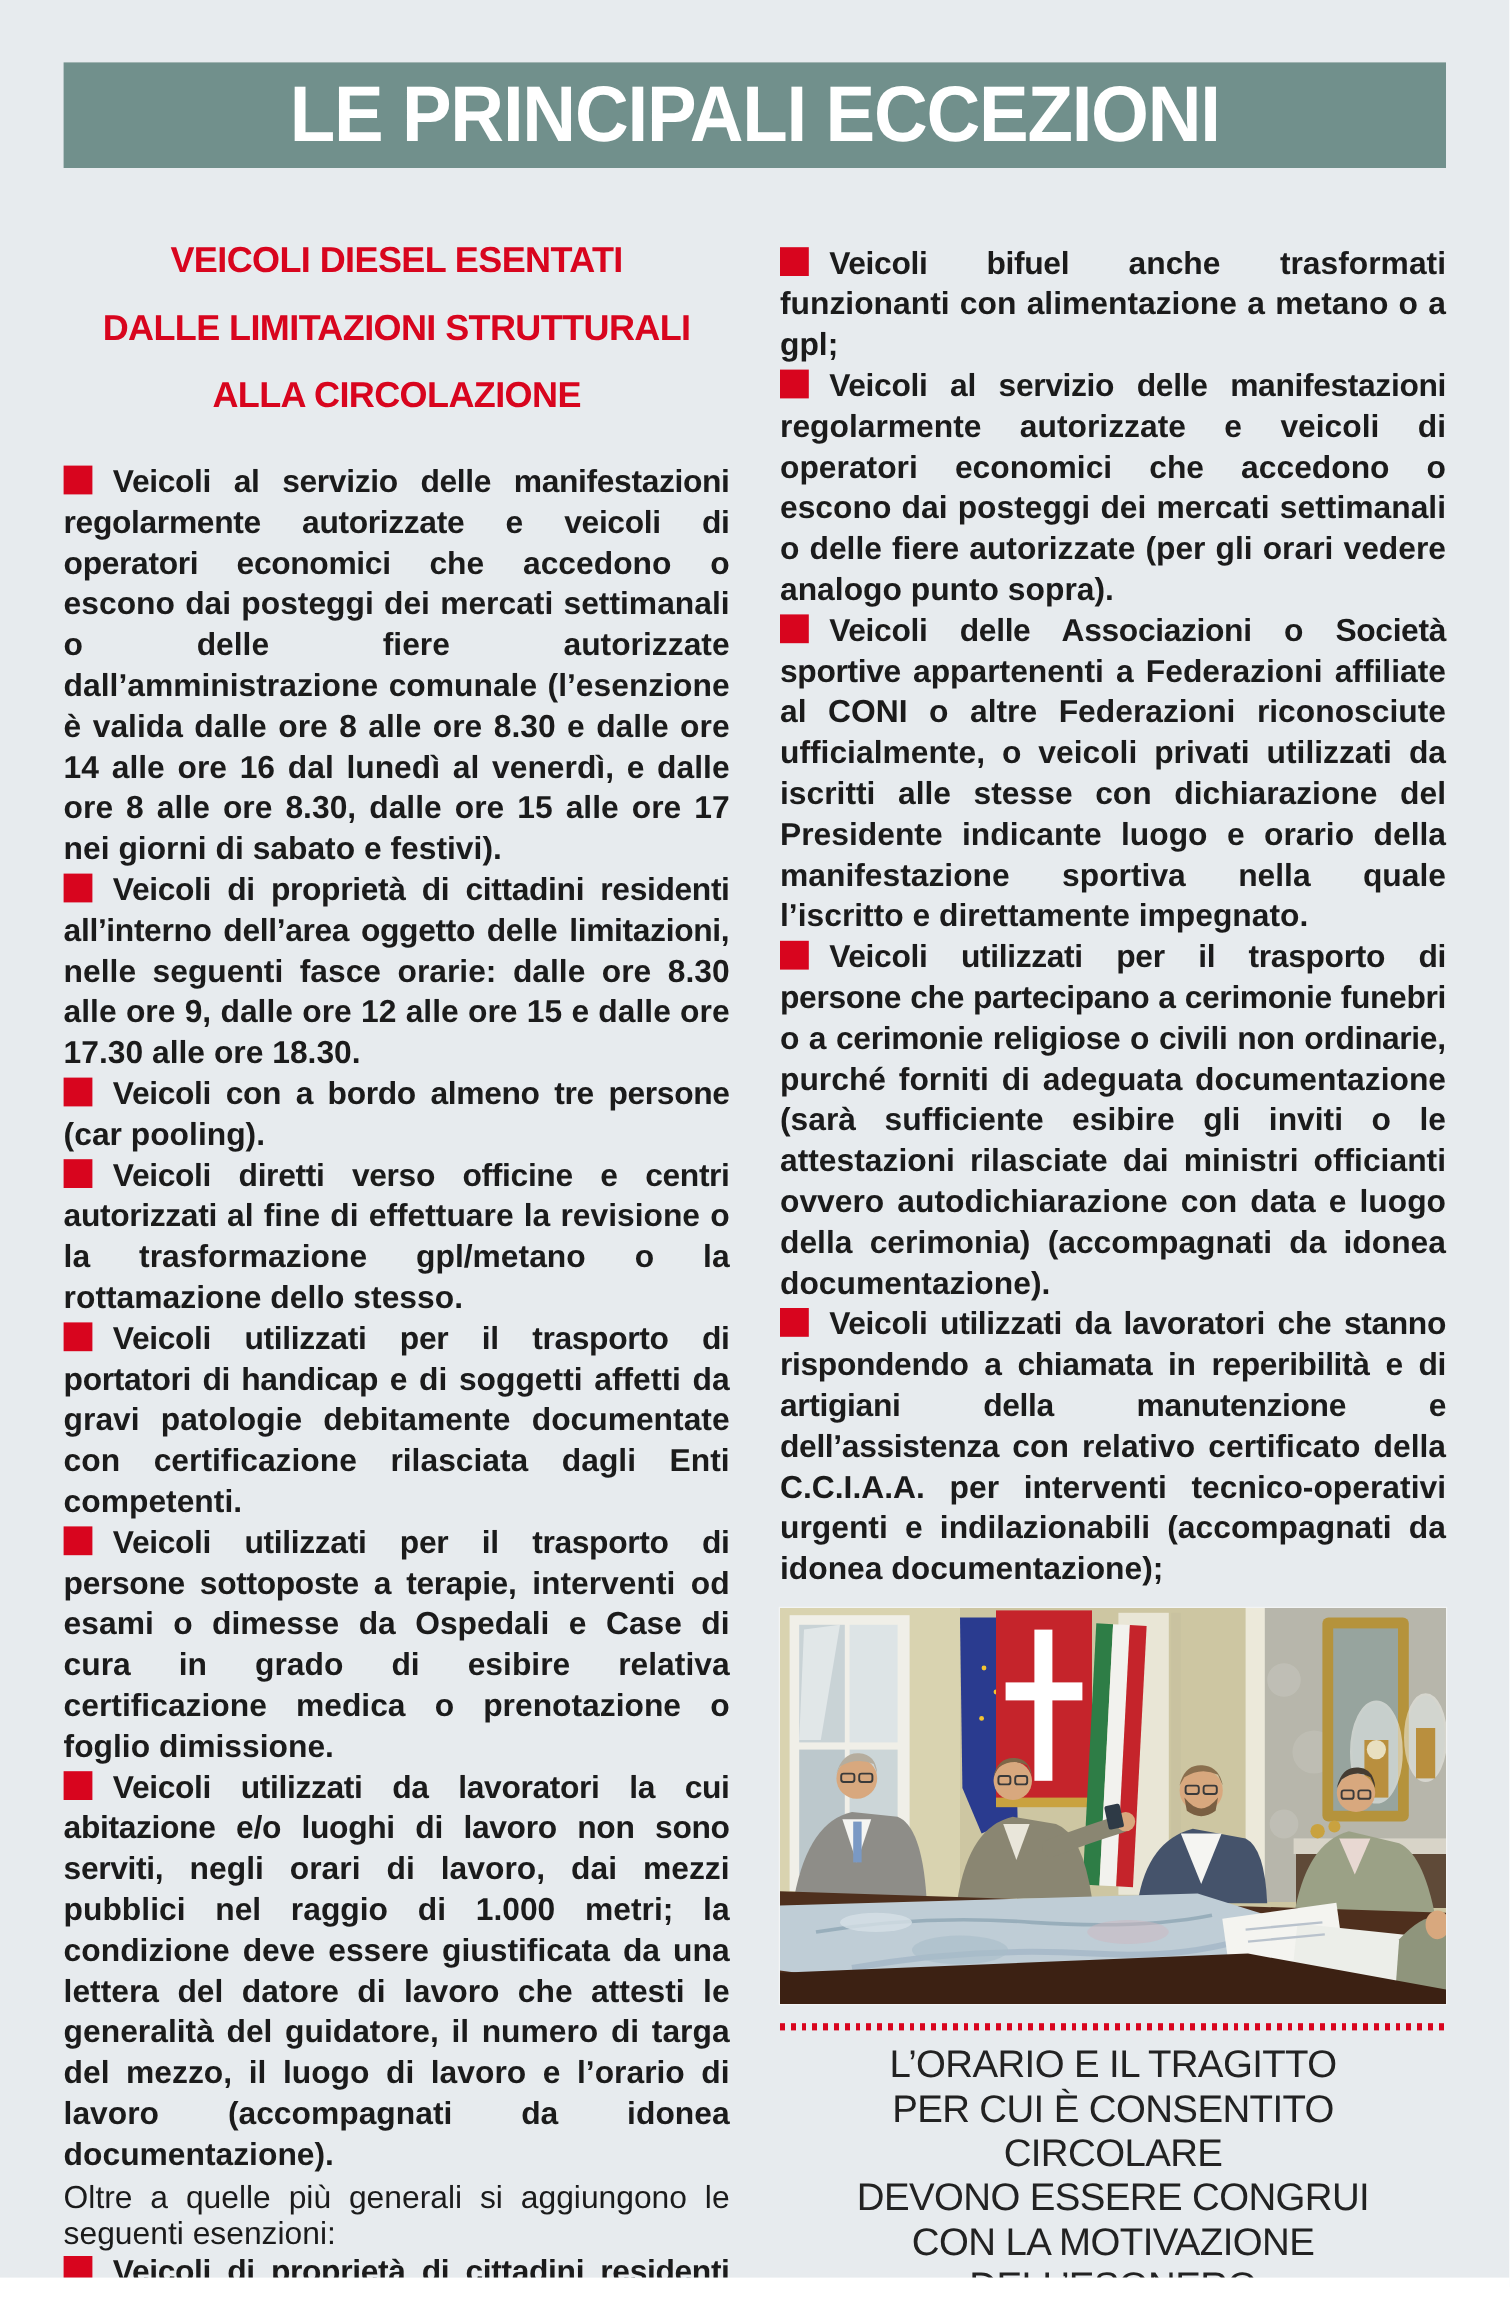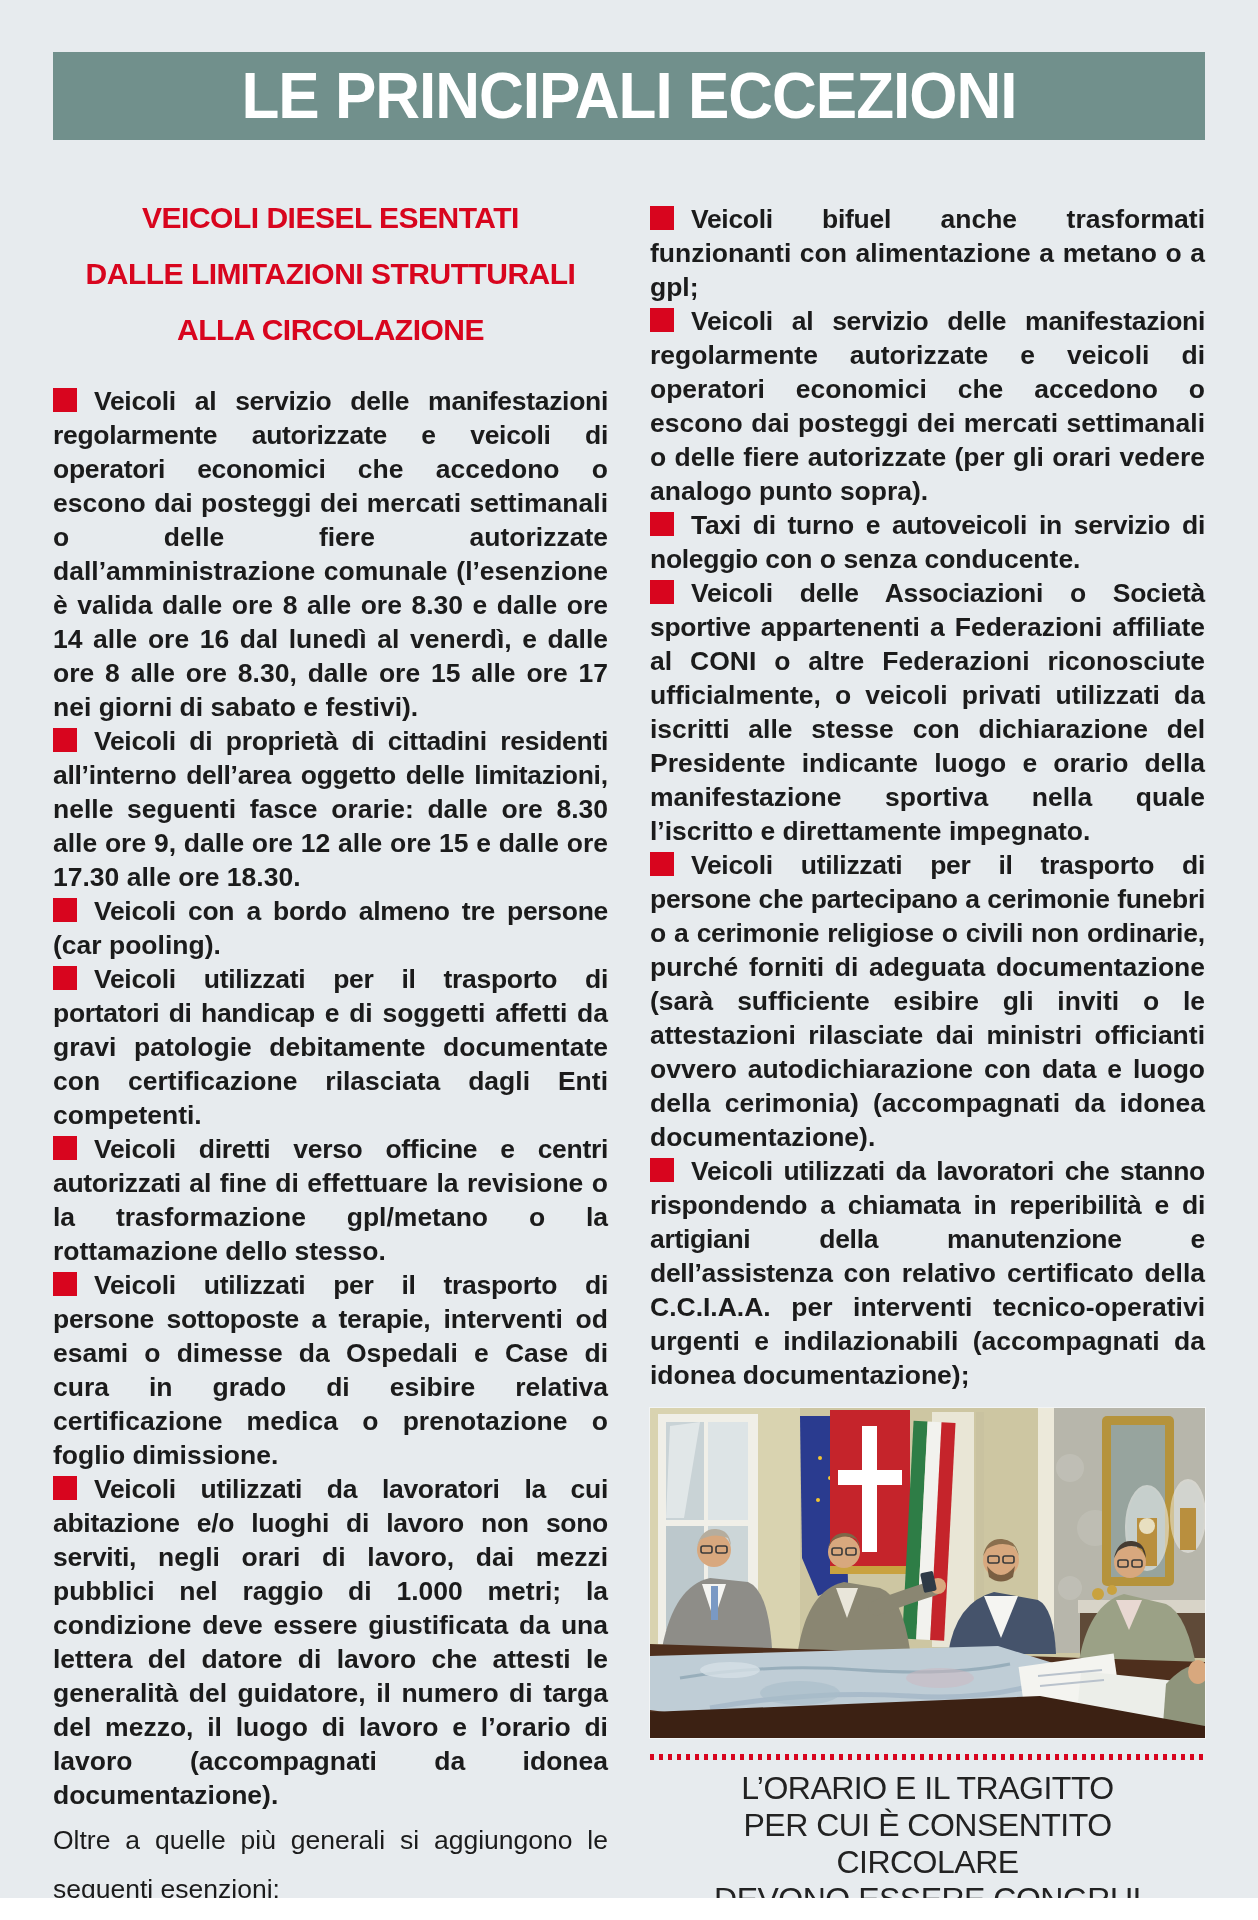--- a/index.html
+++ b/index.html
@@ -51,21 +51,21 @@
     font-weight:bold;
   }
   .item b{letter-spacing:-0.3px;}
   .sq{
     display:inline-block;width:24px;height:24px;
     background:var(--accent-red);
     margin-right:17px;vertical-align:-2px;
   }
   .intro{
     margin:4px 0 0;
-    font-size:26.5px;line-height:49px;text-align:justify;
+    font-size:26.5px;line-height:30px;text-align:justify;
   }
 
   .photo{
     width:555px;height:330px;margin-top:16px;
     background:#cdc6a2;outline:1px solid #f2f4f5;
   }
   .photo svg{display:block;width:100%;height:100%;}
 
   .dotted{
     height:6px;margin-top:16px;
@@ -93,36 +93,35 @@
     <div class="columns">
 
       <div class="col col-left">
         <h2 class="red-heading">VEICOLI DIESEL ESENTATI
 DALLE LIMITAZIONI STRUTTURALI
 ALLA CIRCOLAZIONE</h2>
         <div>
             <p class="item"><span class="sq"></span><b>Veicoli al servizio delle manifestazioni regolarmente autorizzate e veicoli di operatori economici</b><span> che accedono o escono dai posteggi dei mercati settimanali o delle fiere autorizzate dall’amministrazione comunale (l’esenzione è valida dalle ore 8 alle ore 8.30 e dalle ore 14 alle ore 16 dal lunedì al venerdì, e dalle ore 8 alle ore 8.30, dalle ore 15 alle ore 17 nei giorni di sabato e festivi).</span></p>
             <p class="item"><span class="sq"></span><b>Veicoli di proprietà di cittadini residenti all’interno dell’area oggetto delle limitazioni</b><span>, nelle seguenti fasce orarie: dalle ore 8.30 alle ore 9, dalle ore 12 alle ore 15 e dalle ore 17.30 alle ore 18.30.</span></p>
             <p class="item"><span class="sq"></span><b>Veicoli con a bordo almeno tre persone</b><span> (car pooling).</span></p>
+            <p class="item"><span class="sq"></span><b>Veicoli diretti verso officine e centri autorizzati</b><span> al fine di effettuare la revisione o la trasformazione gpl/metano o la rottamazione dello stesso.</span></p>
             <p class="item"><span class="sq"></span><b>Veicoli utilizzati per il trasporto di portatori di handicap</b><span> e di soggetti affetti da gravi patologie debitamente documentate con certificazione rilasciata dagli Enti competenti.</span></p>
-            <p class="item"><span class="sq"></span><b>Veicoli diretti verso officine e centri autorizzati</b><span> al fine di effettuare la revisione o la trasformazione gpl/metano o la rottamazione dello stesso.</span></p>
             <p class="item"><span class="sq"></span><b>Veicoli utilizzati per il trasporto di persone sottoposte a terapie</b><span>, interventi od esami o dimesse da Ospedali e Case di cura in grado di esibire relativa certificazione medica o prenotazione o foglio dimissione.</span></p>
             <p class="item"><span class="sq"></span><b>Veicoli utilizzati da lavoratori la cui abitazione e/o luoghi di lavoro non sono serviti</b><span>, negli orari di lavoro, dai mezzi pubblici nel raggio di 1.000 metri; la condizione deve essere giustificata da una lettera del datore di lavoro che attesti le generalità del guidatore, il numero di targa del mezzo, il luogo di lavoro e l’orario di lavoro (accompagnati da idonea documentazione).</span></p>
           </div>
         <p class="intro">Oltre a quelle più generali si aggiungono le seguenti esenzioni:</p>
         <div>
             <p class="item"><span class="sq"></span><b>Veicoli di proprietà di cittadini residenti all’interno dell’area oggetto delle limitazioni</b><span>, nella fascia oraria dalle ore 8.30 alle ore 9, dalle ore 12 alle ore 15, dalle ore 17.30 alle ore 18.30.</span></p>
           </div>
       </div>
 
       <div class="col col-right">
         <div>
             <p class="item"><span class="sq"></span><b>Veicoli bifuel</b><span> anche trasformati funzionanti con alimentazione a metano o a gpl;</span></p>
             <p class="item"><span class="sq"></span><b>Veicoli al servizio delle manifestazioni</b><span> regolarmente autorizzate e veicoli di operatori economici che accedono o escono dai posteggi dei mercati settimanali o delle fiere autorizzate (per gli orari vedere analogo punto sopra).</span></p>
-            <p class="item"><span class="sq"></span><b>Taxi di turno e autoveicoli in servizio di noleggio</b><span> con o senza conducente.</span></p>
             <p class="item"><span class="sq"></span><b>Veicoli delle Associazioni o Società sportive</b><span> appartenenti a Federazioni affiliate al CONI o altre Federazioni riconosciute ufficialmente, o veicoli privati utilizzati da iscritti alle stesse con dichiarazione del Presidente indicante luogo e orario della manifestazione sportiva nella quale l’iscritto e direttamente impegnato.</span></p>
             <p class="item"><span class="sq"></span><b>Veicoli utilizzati per il trasporto di persone che partecipano a cerimonie funebri o a cerimonie religiose o civili non ordinarie</b><span>, purché forniti di adeguata documentazione (sarà sufficiente esibire gli inviti o le attestazioni rilasciate dai ministri officianti ovvero autodichiarazione con data e luogo della cerimonia) (accompagnati da idonea documentazione).</span></p>
             <p class="item"><span class="sq"></span><b>Veicoli utilizzati da lavoratori che stanno rispondendo a chiamata in reperibilità e di artigiani della manutenzione e dell’assistenza</b><span> con relativo certificato della C.C.I.A.A. per interventi tecnico-operativi urgenti e indilazionabili (accompagnati da idonea documentazione);</span></p>
           </div>
 
         <div class="photo" role="img" aria-label="Quattro uomini riuniti attorno a un tavolo con una grande mappa e documenti, in una sala del municipio con bandiere (gonfalone rosso con croce bianca, bandiera europea e tricolore italiano), specchio dorato e orologi sotto campane di vetro">
           <svg viewBox="0 0 555 330" xmlns="http://www.w3.org/2000/svg">
 
             <rect width="555" height="330" fill="#cdc6a2"></rect>
             <rect x="0" width="150" height="250" fill="#d9d3b0"></rect>

